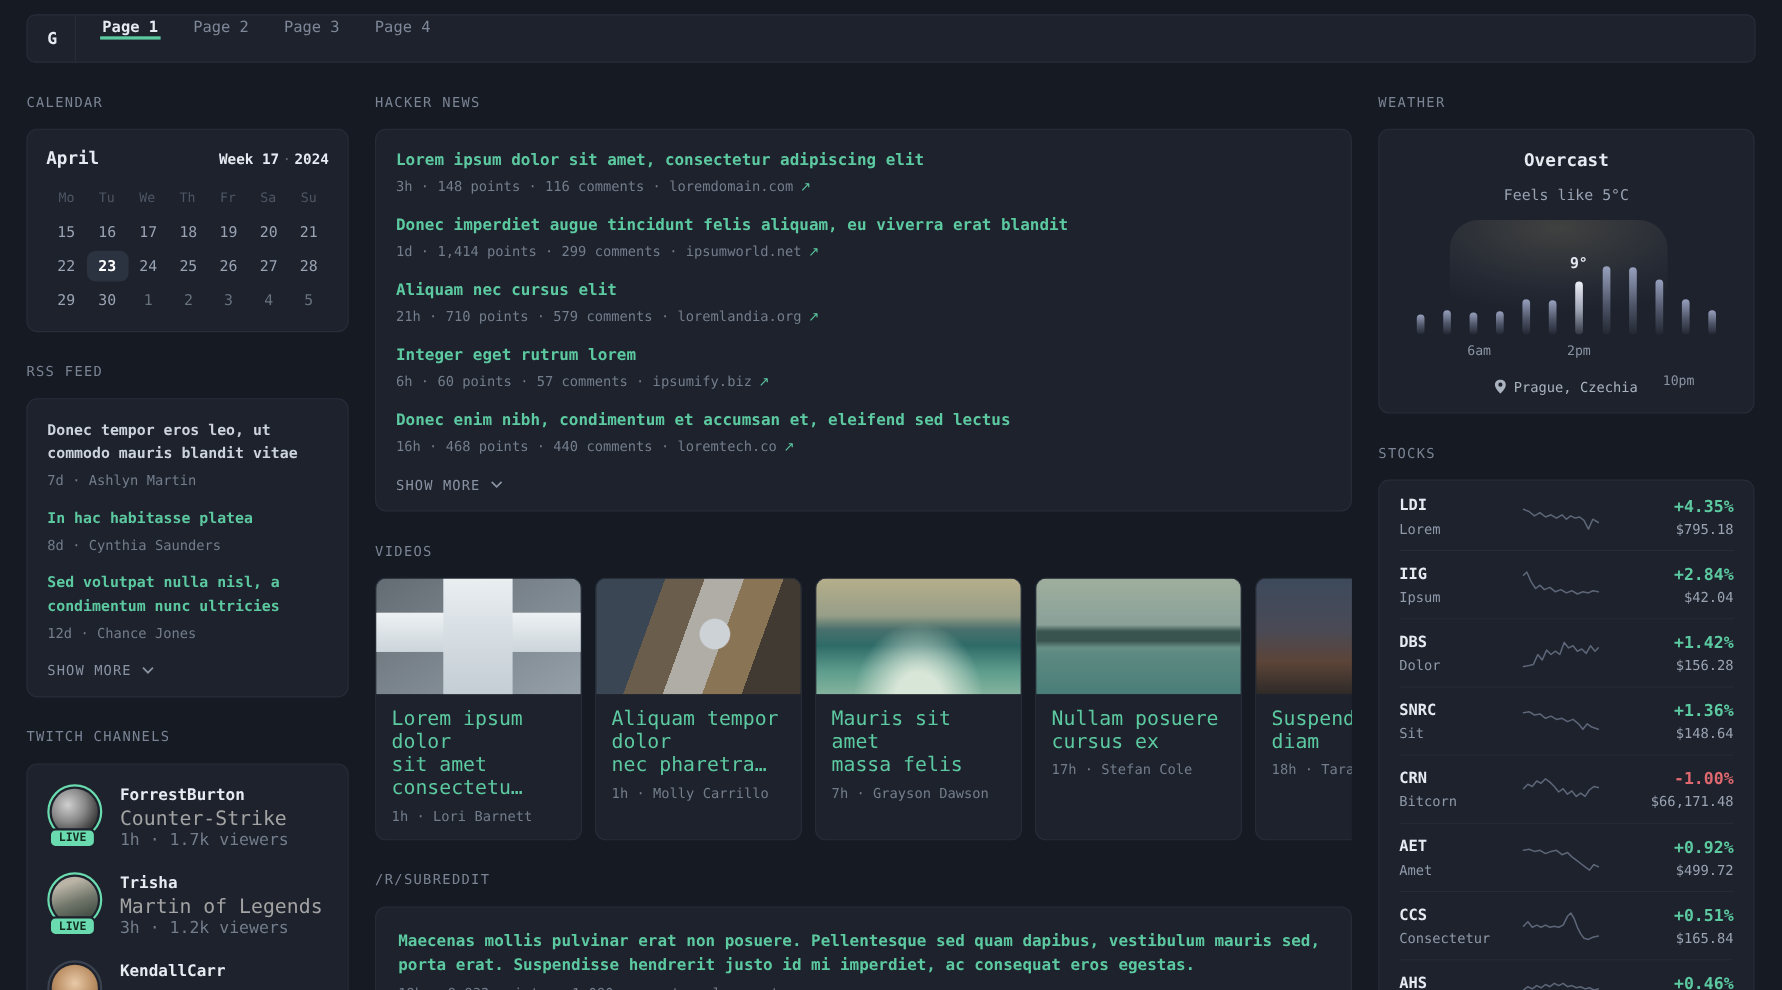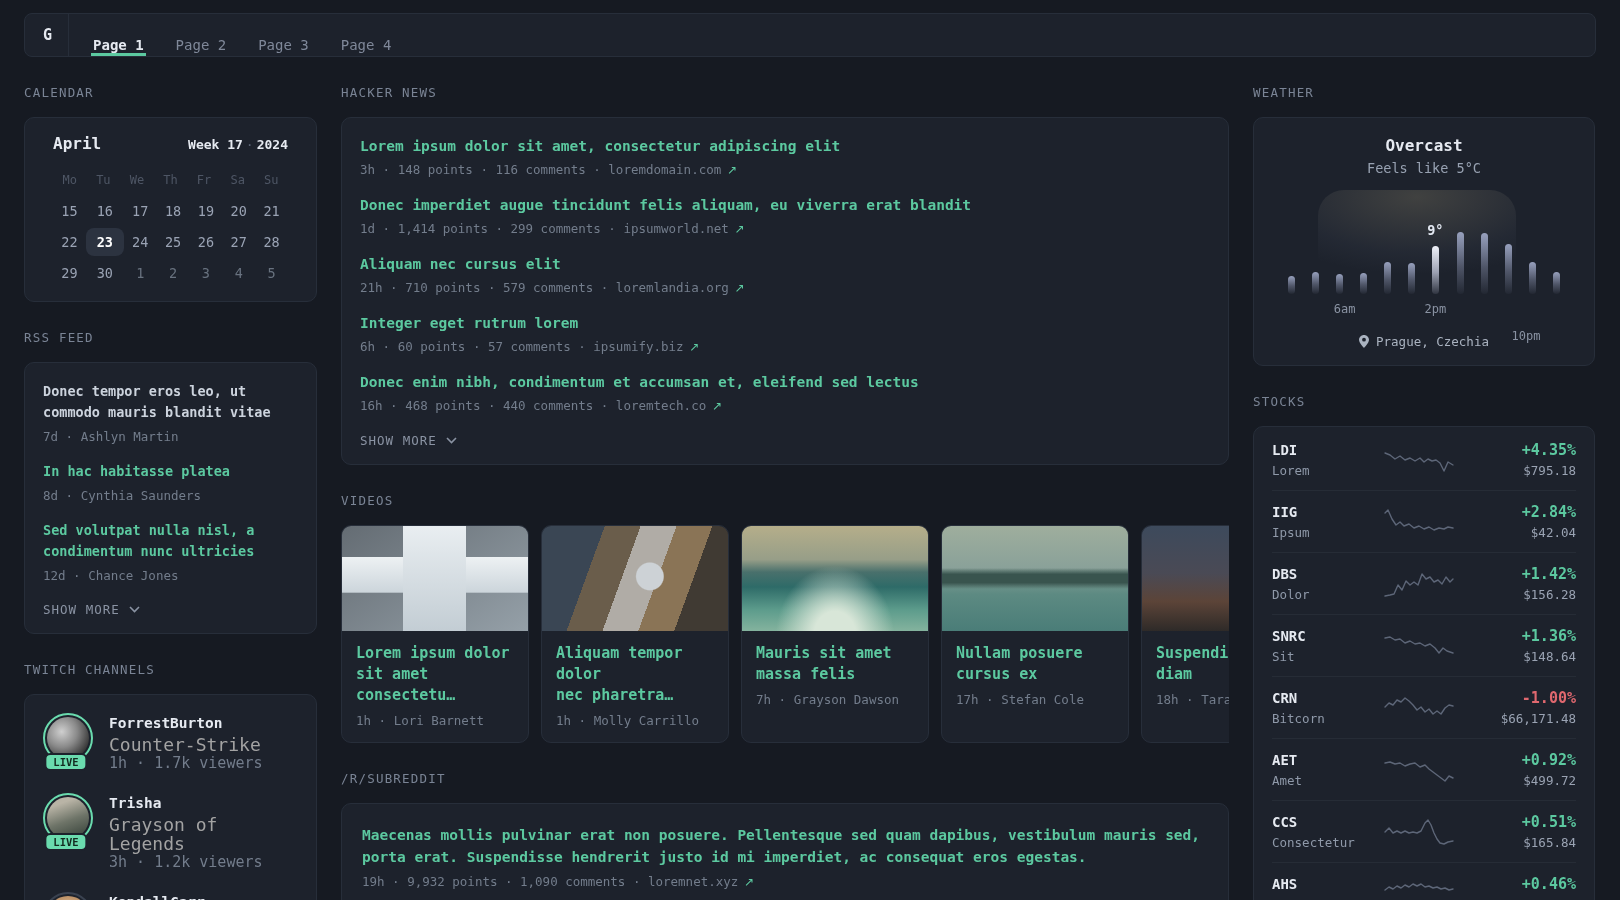--- a/index.html
+++ b/index.html
@@ -10,32 +10,32 @@
   *{margin:0;padding:0;box-sizing:border-box}
   html,body{background:var(--bg)}
   body{width:1620px;height:900px;overflow:hidden;
        font-family:"DejaVu Sans Mono","Liberation Mono",monospace;
        color:var(--text);padding:13px 24px;}
   
   .topbar{height:44px;background:var(--card);border:1px solid var(--border);
           border-radius:8px;display:flex;align-items:stretch;padding:0 16px;margin-bottom:28px}
   .logo{display:flex;align-items:center;color:var(--bright);font-weight:700;font-size:15px;padding:0 16px 0 2px}
   .topbar-sep{width:1px;background:var(--border);margin-right:22px}
-  .tabs{display:flex;align-items:flex-end;gap:28px}
+  .tabs{display:flex;align-items:flex-start;gap:28px}
   .tab{display:flex;align-items:center;font-size:14px;color:#7f8899;cursor:pointer;
        border-bottom:3px solid transparent;border-top:3px solid transparent;padding:0 2px}
   .tab.active{color:var(--bright);font-weight:600;border-bottom-color:var(--green)}
   
   .grid{display:grid;grid-template-columns:293px 888px 342px;gap:24px;align-items:start}
   .widget{margin-bottom:28px}
   .widget-title{font-size:12.5px;letter-spacing:1.2px;color:#7a8495;font-weight:500;margin-bottom:17px}
   .card{background:var(--card);border:1px solid var(--border);border-radius:10px}
   .preline{white-space:pre-line}
   
-  .cal-card{padding:16px 28px 14px}
+  .cal-card{padding:16px 17px 14px}
   .cal-head{display:flex;justify-content:space-between;align-items:baseline;margin-bottom:16px}
   .cal-month{color:var(--bright);font-size:16px;font-weight:600}
   .cal-weekinfo{font-size:13px;color:var(--bright);font-weight:600}
   .cal-weekinfo .dot{color:#5a6373;font-weight:400;margin:0 3px}
   .cal-grid{display:grid;grid-template-columns:repeat(7,1fr);row-gap:3px}
   .cal-cell{text-align:center;height:28px;line-height:28px;font-size:13.5px}
   .cal-wd{color:var(--faint);font-size:12px;height:22px;line-height:22px;margin-bottom:6px}
   .cal-day{color:#9aa3b4}
   .cal-day.dim{color:#68727f}
   .cal-day.sel{background:#2c3340;border-radius:8px;color:#fff;font-weight:600;width:38px;justify-self:center}
@@ -75,29 +75,29 @@
            linear-gradient(180deg,#edf1f3,#ccd5db) 0 45%/100% 34% no-repeat,
            linear-gradient(145deg,#646c73,#95a0a8)}
   .thumb-2{background:radial-gradient(circle at 58% 48%,#cdd2d6 0 11%,rgba(0,0,0,0) 12%),
            linear-gradient(110deg,#3a4654 0 28%,#6a5d4b 28% 44%,#b0aca6 44% 60%,#8a7456 60% 76%,#403a33 76%)}
   .thumb-3{background:radial-gradient(ellipse at 50% 105%,#d8e6d8 0 16%,rgba(0,0,0,0) 45%),
            linear-gradient(180deg,#b5ae8a 0%,#979e88 32%,#49706c 44%,#2e6b68 58%,#5d9c8c 80%,#84b39e 100%)}
   .thumb-4{background:linear-gradient(180deg,rgba(0,0,0,0) 40%,#39544e 46% 54%,rgba(0,0,0,0) 60%),
            linear-gradient(180deg,#9fae9d 0%,#8aa199 40%,#5d8a82 65%,#4a7d78 100%)}
   .thumb-5{background:linear-gradient(180deg,#3d4a5c 0%,#4a4a55 45%,#5c4438 72%,#2e2a28 100%)}
   .vbody{padding:12px 14px 14px}
-  .vtitle{display:block;color:var(--green);font-size:15px;font-weight:700;line-height:21px;text-decoration:none}
+  .vtitle{display:block;color:var(--green);font-size:18px;font-weight:400;line-height:21px;text-decoration:none}
   .vmeta{color:var(--dim);font-size:12.5px;margin-top:7px}
   
   .sub-card{padding:20px;min-height:150px}
   .sub-title{display:block;color:var(--green);font-size:14.5px;font-weight:600;line-height:22px;cursor:pointer}
   
   .weather-card{padding:18px 18px 16px;text-align:center}
   .w-cond{color:var(--bright);font-size:16px;font-weight:700;line-height:20px}
-  .w-feels{color:#98a2b2;font-size:13.5px;margin-top:4px}
+  .w-feels{color:#98a2b2;font-size:13.5px;margin-top:14px}
   .wchart{position:relative;height:92px;margin:26px 16px 0;display:flex;align-items:flex-end;justify-content:space-between}
   .wglow{position:absolute;left:11%;width:73%;top:-12px;bottom:-10px;border-radius:26px;
          background:radial-gradient(110% 85% at 50% 6%,rgba(205,190,145,0.20),rgba(140,148,168,0.06) 58%,rgba(0,0,0,0) 80%)}
   .wbar{position:relative;z-index:1;width:7px;border-radius:4px;
         background:linear-gradient(180deg,#97a0bd 0%,rgba(130,138,165,0.5) 55%,rgba(120,128,155,0.06) 100%)}
   .wbar.cur{background:linear-gradient(180deg,#eef0f8 0%,rgba(210,215,235,0.7) 55%,rgba(190,195,220,0.12) 100%)}
   .wtemp{position:absolute;transform:translateX(-50%);color:#e3e8f2;font-size:13.5px;font-weight:600;z-index:2}
   .whours{position:relative;height:18px;margin:8px 16px 0}
   .whour{position:absolute;transform:translateX(-50%);color:#8a93a3;font-size:12px;white-space:nowrap}
   .w-loc{display:flex;align-items:center;justify-content:center;gap:7px;margin-top:14px;color:#aab3c0;font-size:12.5px}
@@ -221,21 +221,21 @@
         </div>
         <div class="t-row live">
           <div class="avatar-wrap">
             <div class="avatar">
                 <div class="avatar-img avatar-2"></div>
               </div>
             <span class="live-badge">LIVE</span>
           </div>
           <div>
             <div class="t-name">Trisha</div>
-            <div class="t-game">Grayson of Legends</div>
+            <div class="t-game">Martin of Legends</div>
             <div class="t-meta">3h · 1.2k viewers</div>
           </div>
         </div>
         <div class="t-row">
           <div class="avatar-wrap">
             <div class="avatar">
                 <div class="avatar-img avatar-3"></div>
               </div>
 
           </div>

